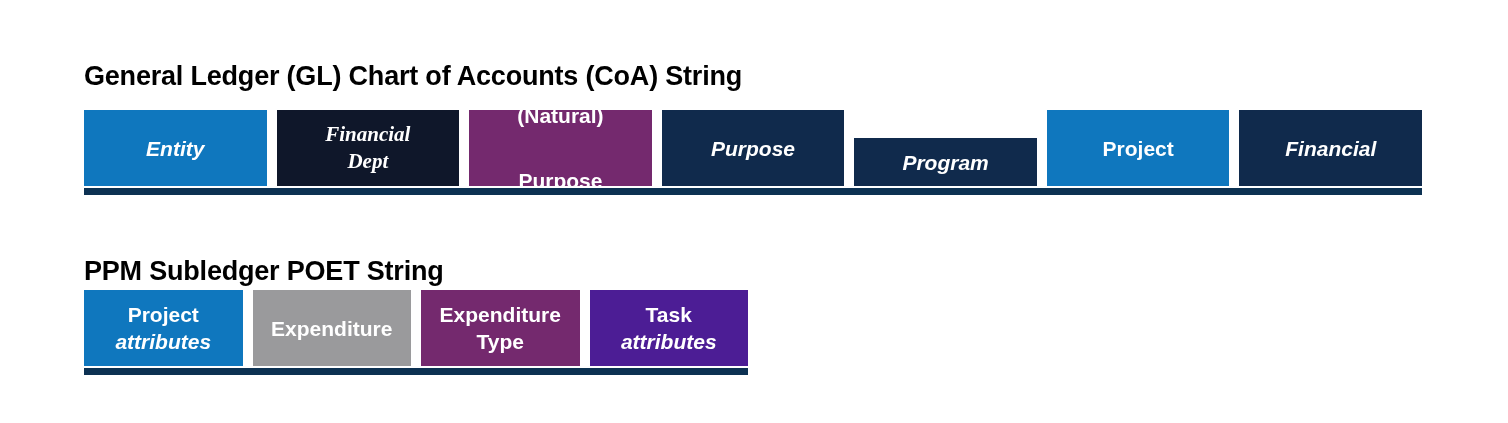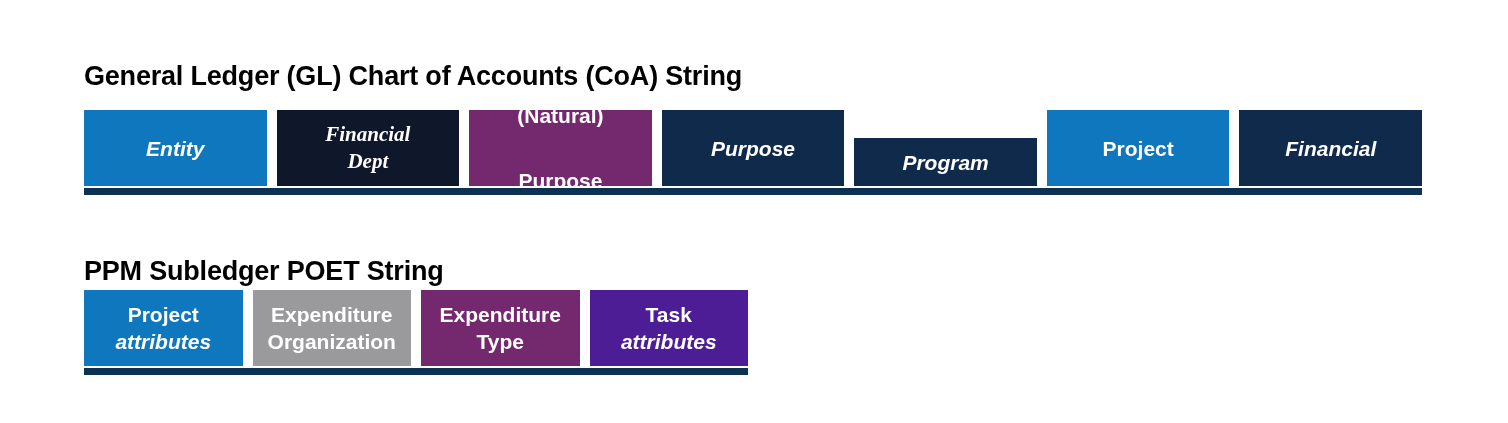--- a/index.html
+++ b/index.html
@@ -91,21 +91,20 @@
 
   <h2 class="section-title title-2">PPM Subledger POET String</h2>
 
   <div class="box-row row-2">
     <div class="box" style="background-color: rgb(15, 119, 190);">
       <span class="line">Project</span>
       <span class="line italic">attributes</span>
     </div>
     <div class="box" style="background-color: rgb(154, 154, 156);">
       <span class="line">Expenditure</span>
-      <span class="line">Organization</span>
     </div>
     <div class="box" style="background-color: rgb(116, 41, 110);">
       <span class="line">Expenditure</span>
       <span class="line">Type</span>
     </div>
     <div class="box" style="background-color: #4c1d95;">
       <span class="line">Task</span>
       <span class="line italic">attributes</span>
     </div>
   </div>

